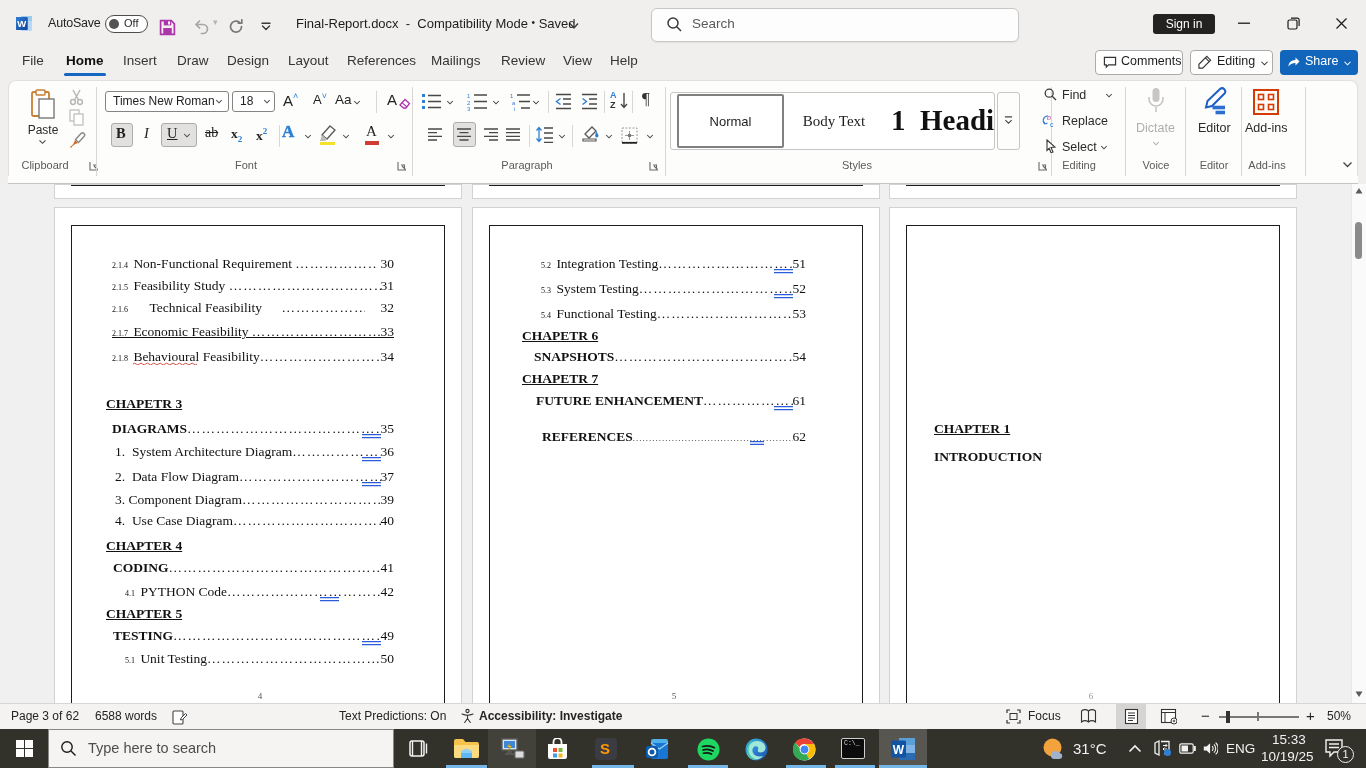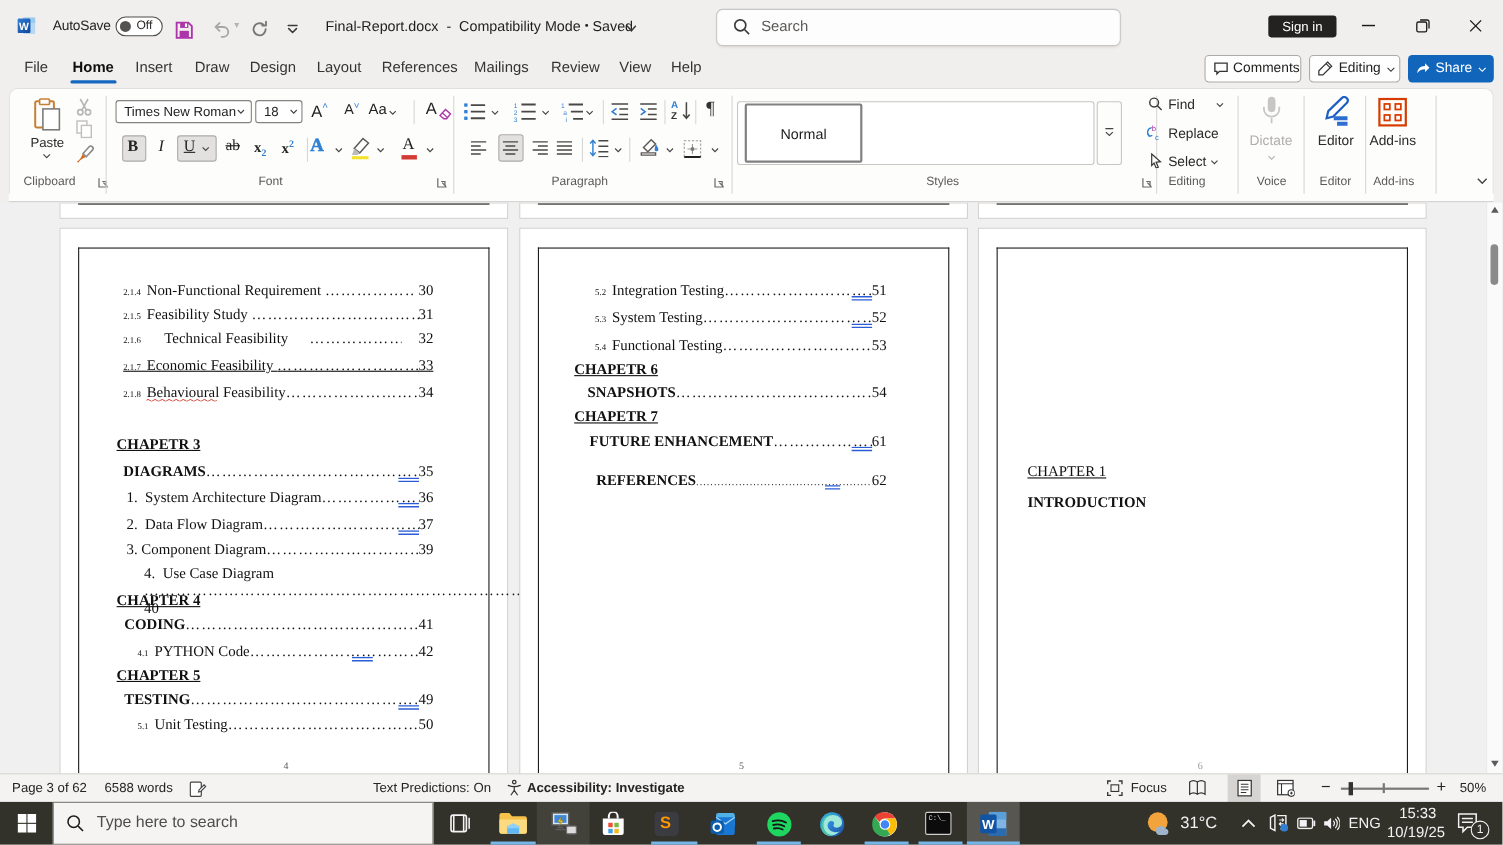--- a/index.html
+++ b/index.html
@@ -302,20 +302,22 @@
     </svg>
   <div class="glabel" style="left:458px;">Paragraph</div>
   <svg class="launch" style="left:640px;" viewBox="0 0 10 10">
       <path d="M1 1 v8 h8 M4 4 h3.5 v3.5 M5 5 l3.5 3.5" fill="none" stroke="#6a6866" stroke-width="1.1"></path>
     </svg>
   <div class="vsep" style="left:656px;"></div>
 
   <div class="abs" style="left:661px;top:11px;width:325px;height:58px;background:#fff;border:1px solid #c8c6c4;border-radius:3px;"></div>
   <div class="abs" style="left:668px;top:13px;width:107px;height:54px;background:#fff;border:2px solid #808080;border-radius:2px;"></div>
   <div class="abs" style="left:668px;top:13px;width:107px;height:54px;font-size:13px;color:#1d1d1d;display:flex;align-items:center;justify-content:center;">Normal</div>
+  <div class="abs" style="left:775px;top:13px;width:100px;height:54px;font-size:15px;font-family:'Liberation Serif';color:#1d1d1d;display:flex;align-items:center;justify-content:center;">Body Text</div>
+  <div class="abs" style="left:882px;top:11px;width:103px;height:57px;font-size:29px;font-family:'Liberation Serif';font-weight:bold;color:#111;display:flex;align-items:center;overflow:hidden;white-space:nowrap;">1&nbsp; Headi</div>
   <div class="abs" style="left:988px;top:11px;width:23px;height:58px;background:#fdfdfc;border:1px solid #c8c6c4;border-radius:3px;"></div>
   <svg class="abs" style="left:995px;top:35px" width="9" height="9" viewBox="0 0 10 10">
       <path d="M1 1 h8 M1.5 4.5 l3.5 3.5 L8.5 4.5" fill="none" stroke="#444" stroke-width="1.2"></path>
     </svg>
   <div class="glabel" style="left:788px;">Styles</div>
   <svg class="launch" style="left:1029px;" viewBox="0 0 10 10">
       <path d="M1 1 v8 h8 M4 4 h3.5 v3.5 M5 5 l3.5 3.5" fill="none" stroke="#6a6866" stroke-width="1.1"></path>
     </svg>
   <div class="vsep" style="left:1042px;"></div>
 
@@ -450,21 +452,21 @@
         <span class="pgnum">37</span>
         <svg style="position:absolute;right:13px;bottom:-1.5px" width="19" height="5" viewBox="0 0 19 5">
           <path d="M0 .7 h19 M0 3.6 h19" stroke="#2b5cd8" stroke-width="1.3"></path>
         </svg>
       </div>
     <div class="docline" style="left:60px;top:284px;width:279px;">
         <span>3. Component Diagram</span>
         <span class="dots">…………………………………………………………………………………………………………</span>
         <span class="pgnum">39</span>
       </div>
-    <div class="docline" style="left:76px;top:305px;width:279px;flex-direction:column;">
+    <div class="docline" style="left:60px;top:305px;width:279px;">
         <span>4.&nbsp; Use Case Diagram</span>
         <span class="dots">…………………………………………………………………………………………………………</span>
         <span class="pgnum">40</span>
       </div>
     <div class="docline" style="left:51px;top:330px;font-weight:bold;text-decoration:underline;">CHAPTER 4</div>
     <div class="docline" style="left:58px;top:352px;width:281px;font-weight:bold;">
         <span>CODING</span>
         <span class="dots" style="font-weight:normal;">…………………………………………………………………………………………………………</span>
         <span class="pgnum">41</span>
       </div>
@@ -543,21 +545,21 @@
         <span class="pgnum">62</span>
         <svg style="position:absolute;right:42px;bottom:-1px" width="14" height="5" viewBox="0 0 14 5">
           <path d="M0 .7 h14 M0 3.4 h14" stroke="#2b5cd8" stroke-width="1.2"></path>
         </svg>
       </div>
     <div class="docline" style="left:191px;top:483px;width:20px;font-size:9px;color:#555;justify-content:center;">5</div>
   </div>
 
   <div class="page" style="left:889px;top:23px;width:408px;height:510px;">
     <div class="pborder" style="left:16px;top:17px;width:374px;height:500px;border-bottom:none;"></div>
-    <div class="docline" style="left:44px;top:213px;font-weight:normal;text-decoration:underline;">CHAPTER 1</div>
+    <div class="docline" style="left:44px;top:213px;font-weight:bold;text-decoration:underline;">CHAPTER 1</div>
     <div class="docline" style="left:44px;top:241px;font-weight:bold;">INTRODUCTION</div>
     <div class="docline" style="left:191px;top:483px;width:20px;font-size:9px;color:#999;justify-content:center;">6</div>
   </div>
 
   <div class="abs" style="left:1351px;top:0;width:15px;height:519px;background:#fafafa;border-left:1px solid #e8e8e8;"></div>
   <svg class="abs" style="left:1355px;top:3px" width="8" height="8" viewBox="0 0 8 8">
       <path d="M4 1 L7.5 6.5 H0.5 z" fill="#5a5a5a"></path>
     </svg>
   <div class="abs" style="left:1355px;top:38px;width:7px;height:37px;background:#8a8a8a;border-radius:3.5px;"></div>
   <svg class="abs" style="left:1355px;top:506px" width="8" height="8" viewBox="0 0 8 8">

